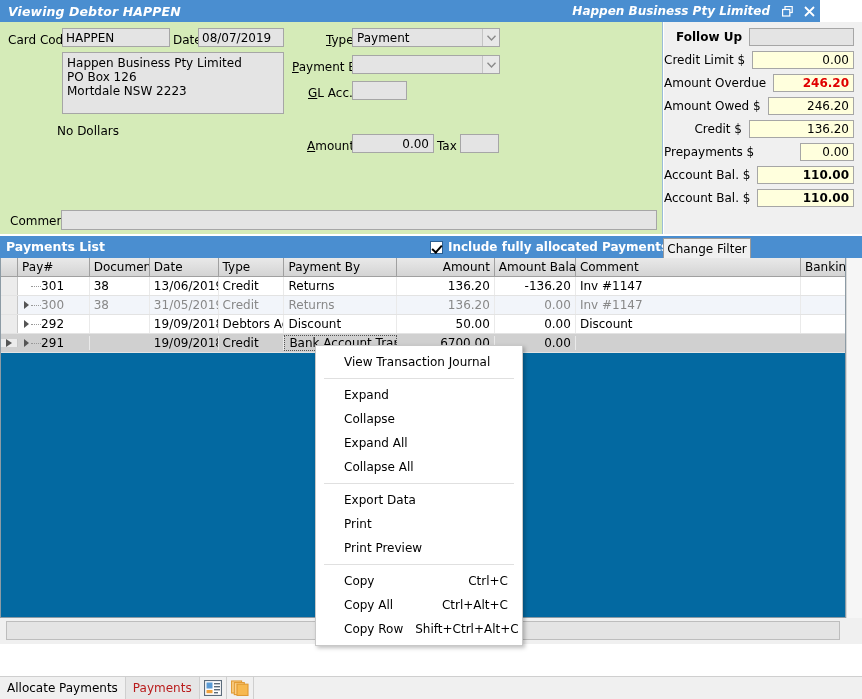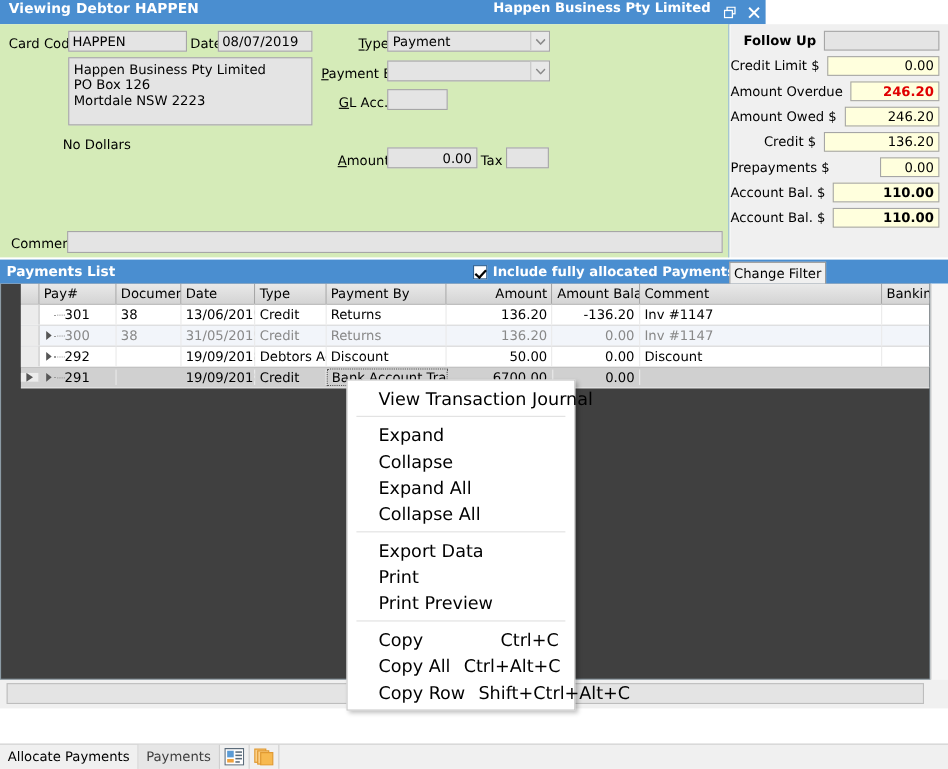--- a/index.html
+++ b/index.html
@@ -14,24 +14,25 @@
     background: #ffffff;
   }
   #app {
     position: relative;
     width: 862px; height: 699px;
     background: #ffffff;
   }
 
   
   .titlebar {
-    position: absolute; left: 0; top: 0; width: 696px; height: 22px;
+    position: absolute; left: 0; top: 0; width: 820px; height: 22px;
     background: #4a8ed0;
-    display: flex; 
+    display: flex; align-items: center;
     color: #ffffff;
+    font-style: italic;
   }
   .titlebar .t-left {
     font-size: 12.5px; font-weight: bold; padding-left: 8px; letter-spacing: .1px;
     white-space: nowrap;
   }
   .titlebar .t-spacer { flex: 1; }
   .titlebar .t-right {
     font-size: 12px; font-weight: bold; padding-right: 6px; white-space: nowrap;
   }
   .titlebar .t-btn {
@@ -154,21 +155,21 @@
   }
 
   
   .grid {
     position: absolute; left: 0; top: 258px; width: 862px; height: 360px;
     background: #ffffff;
   }
   .gridwrap {
     position: absolute; left: 0; top: 0; width: 846px; height: 360px;
     border: 1px solid #8c9ba5; border-top: none;
-    background: #404040; overflow: hidden; padding-left: 18px;
+    background: #0369a1; overflow: hidden;
   }
   .ghead {
     display: flex; height: 19px;
     background: #dcdcdc;
     border-bottom: 1px solid #a0a0a0;
   }
   .ghead .gh {
     border-right: 1px solid #a0a0a0;
     font-size: 12px; color: #000;
     display: flex; align-items: center;
@@ -251,39 +252,39 @@
   .tabstrip {
     position: absolute; left: 0; top: 676px; width: 862px; height: 23px;
     background: #f0f0f0; border-top: 1px solid #cfcfcf;
     display: flex; align-items: stretch;
   }
   .tabitem {
     display: flex; align-items: center; padding: 0 7px; font-size: 12px;
     border-right: 1px solid #cfcfcf;
     color: #000;
   }
-  .tabitem.active { background: #e6e6e6; color: #404040; }
+  .tabitem.active { background: #e6e6e6; color: #b91c1c; }
   .tabicon {
     width: 27px; display: flex; align-items: center; justify-content: center;
     border-right: 1px solid #cfcfcf;
   }
 
   
   .ctxmenu {
     position: absolute; left: 315px; top: 345px; width: 208px;
     background: #ffffff;
     border: 1px solid #c8c8c8;
     box-shadow: 2px 2px 4px rgba(0,0,0,.25);
     padding: 4px 0;
     z-index: 50;
   }
   .ctxitem {
     display: flex; align-items: center; height: 24px;
     padding: 0 14px 0 28px;
-    font-size: 16px; color: #000;
+    font-size: 12px; color: #000;
     white-space: nowrap;
   }
   .ctxitem .ci-label { flex: 1; }
   .ctxitem .ci-accel { color: #000; padding-left: 12px; }
   .ctxsep { height: 1px; background: #e0e0e0; margin: 4px 8px; }
 </style>
 </head>
 <body>
 
 <div id="app">

